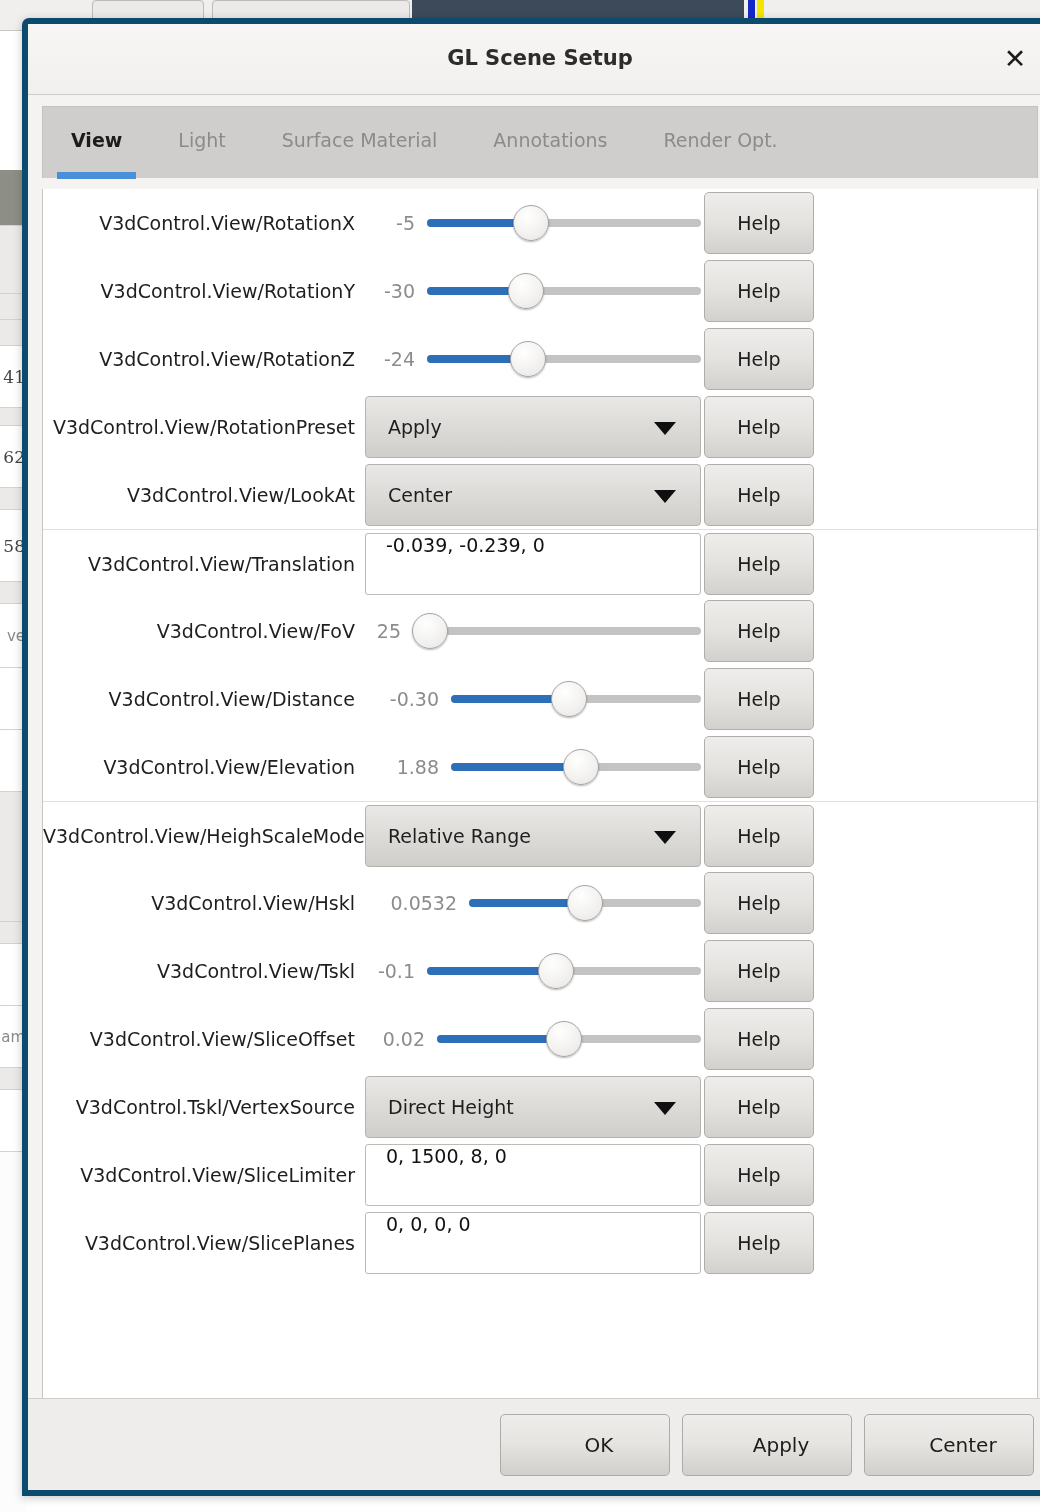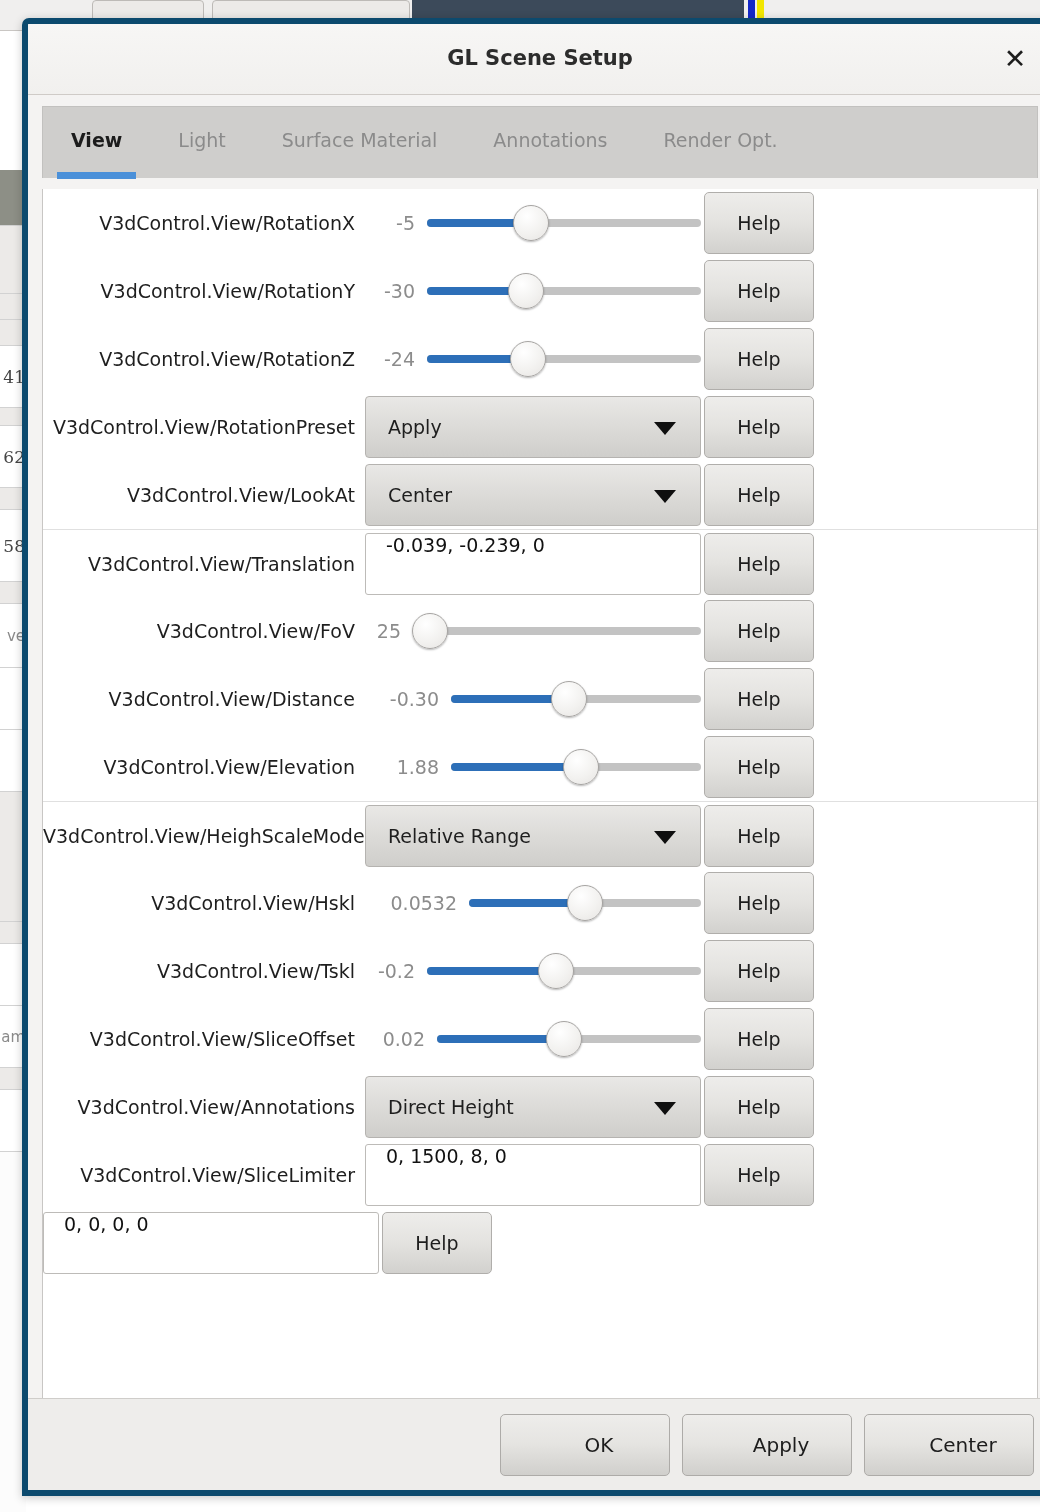--- a/index.html
+++ b/index.html
@@ -386,21 +386,21 @@
               <div class="track"></div>
               <div class="fill" style="width:50%"></div>
               <div class="knob" style="left:50%"></div>
             </div>
           </div>
           <div class="help-btn">Help</div>
         </div>
         <div class="row">
           <div class="row-label">V3dControl.View/Tskl</div>
           <div class="slider-wrap">
-            <div class="slider-val" style="width: 62px;">-0.2</div>
+            <div class="slider-val" style="width: 62px;">-0.1</div>
             <div class="slider">
               <div class="track"></div>
               <div class="fill" style="width:47%"></div>
               <div class="knob" style="left:47%"></div>
             </div>
           </div>
           <div class="help-btn">Help</div>
         </div>
         <div class="row">
           <div class="row-label">V3dControl.View/SliceOffset</div>
@@ -408,35 +408,36 @@
             <div class="slider-val" style="width: 72px;">0.02</div>
             <div class="slider">
               <div class="track"></div>
               <div class="fill" style="width:48%"></div>
               <div class="knob" style="left:48%"></div>
             </div>
           </div>
           <div class="help-btn">Help</div>
         </div>
         <div class="row">
-          <div class="row-label">V3dControl.View/Annotations</div>
+          <div class="row-label">V3dControl.Tskl/VertexSource</div>
           <div class="combo">
             <span class="combo-text">Direct Height</span>
             <span class="caret"></span>
           </div>
           <div class="help-btn">Help</div>
         </div>
         <div class="row">
           <div class="row-label">V3dControl.View/SliceLimiter</div>
           <div class="textfield">
             <span class="tf-text">0, 1500, 8, 0</span>
           </div>
           <div class="help-btn">Help</div>
         </div>
         <div class="row">
+          <div class="row-label">V3dControl.View/SlicePlanes</div>
           <div class="textfield">
             <span class="tf-text">0, 0, 0, 0</span>
           </div>
           <div class="help-btn">Help</div>
         </div>
       </div>
   </div>
 
   <div class="footer">
     <div class="footer-btn">OK</div>

